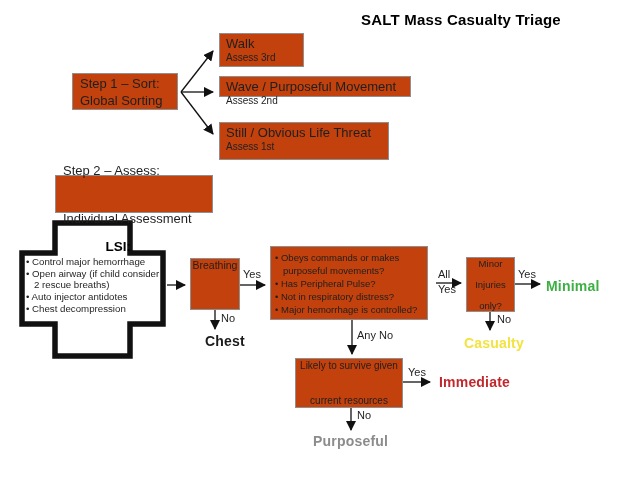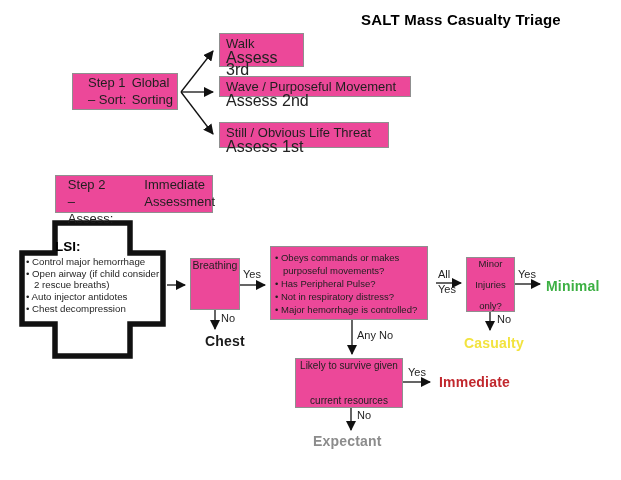--- a/index.html
+++ b/index.html
@@ -3,27 +3,27 @@
 <meta charset="utf-8">
 <style>
   html,body{margin:0;padding:0;background:#fff;}
   #stage{
     position:relative;width:621px;height:480px;background:#ffffff;
     font-family:"Liberation Sans","DejaVu Sans",sans-serif;color:#1a1a1a;overflow:hidden;
   }
   #wires{position:absolute;left:0;top:0;width:621px;height:480px;}
   .abs{position:absolute;box-sizing:border-box;}
   .title{font-size:15px;font-weight:bold;text-align:center;letter-spacing:.2px;color:#000;}
-  .box{background:#ec4899;border:1px solid #8f8f8f;}
-  .stepbox{display:flex;flex-direction:row;justify-content:center;padding-left:15px;
+  .box{background:#c2410c;border:1px solid #8f8f8f;}
+  .stepbox{display:flex;flex-direction:column;justify-content:center;padding-left:7px;
            font-size:13px;line-height:17px;color:#1f1f1f;}
   .branchbox{padding:2px 0 0 6px;}
   .branch-main{font-size:13px;line-height:16px;color:#1f1f1f;}
-  .branch-sub{font-size:16px;line-height:12px;color:#222;}
-  .lsi-title{font-size:13.5px;font-weight:bold;text-align:left;color:#000;}
+  .branch-sub{font-size:10px;line-height:12px;color:#222;}
+  .lsi-title{font-size:13.5px;font-weight:bold;text-align:right;color:#000;}
   .bullets{font-size:9.7px;line-height:11.7px;color:#1f1f1f;}
   .bullets div{padding-left:8px;text-indent:-8px;}
   .assess-box{padding:4px 3px 0 4px;font-size:9.5px;line-height:13px;color:#1f1f1f;}
   .assess-box div{padding-left:8px;text-indent:-8px;}
   .centerbox{display:flex;flex-direction:column;align-items:center;justify-content:space-between;
              text-align:center;color:#1f1f1f;}
   .edge-label{font-size:11px;line-height:13px;color:#1f1f1f;}
   .outcome{font-size:14px;font-weight:bold;letter-spacing:.2px;}
 </style>
 </head>
@@ -63,28 +63,28 @@
   </div>
 
   <div class="abs box branchbox" style="left:219px;top:33px;width:85px;height:34px;">
     <div class="branch-main">Walk</div>
     <div class="branch-sub">Assess 3rd</div>
   </div>
   <div class="abs box branchbox" style="left:219px;top:76px;width:192px;height:21px;">
     <div class="branch-main">Wave / Purposeful Movement</div>
     <div class="branch-sub">Assess 2nd</div>
   </div>
-  <div class="abs box branchbox" style="left:219px;top:122px;width:170px;height:26px;">
+  <div class="abs box branchbox" style="left:219px;top:122px;width:170px;height:38px;">
     <div class="branch-main">Still / Obvious Life Threat</div>
     <div class="branch-sub">Assess 1st</div>
   </div>
 
   <div class="abs box stepbox" style="left:55px;top:175px;width:158px;height:38px;gap:31px;">
     <div>Step 2 – Assess:</div>
-    <div>Immediate Assessment</div>
+    <div>Individual Assessment</div>
   </div>
 
   <div class="abs lsi-title" style="left:55px;top:239px;width:76px;">LSI:</div>
   <div class="abs bullets" style="left:26px;top:256px;width:138px;">
     <div>• Control major hemorrhage</div>
     <div>• Open airway (if child consider 2 rescue breaths)</div>
     <div>• Auto injector antidotes</div>
     <div>• Chest decompression</div>
   </div>
 
@@ -117,15 +117,15 @@
   <div class="abs edge-label" style="left:518px;top:268px;">Yes</div>
   <div class="abs edge-label" style="left:497px;top:313px;">No</div>
   <div class="abs edge-label" style="left:357px;top:329px;">Any No</div>
   <div class="abs edge-label" style="left:408px;top:366px;">Yes</div>
   <div class="abs edge-label" style="left:357px;top:409px;">No</div>
 
   <div class="abs outcome" style="left: 197px; top: 333px; width: 56px; text-align: center; color: rgb(26, 26, 26);">Chest</div>
   <div class="abs outcome" style="left: 546px; top: 278px; color: rgb(60, 176, 67);">Minimal</div>
   <div class="abs outcome" style="left: 464px; top: 335px; color: rgb(242, 227, 62);">Casualty</div>
   <div class="abs outcome" style="left: 439px; top: 374px; color: rgb(193, 39, 45);">Immediate</div>
-  <div class="abs outcome" style="left: 313px; top: 433px; color: rgb(140, 140, 140);">Expectant</div>
+  <div class="abs outcome" style="left: 313px; top: 433px; color: rgb(140, 140, 140);">Purposeful</div>
 
 </div>
 
 </body></html>

